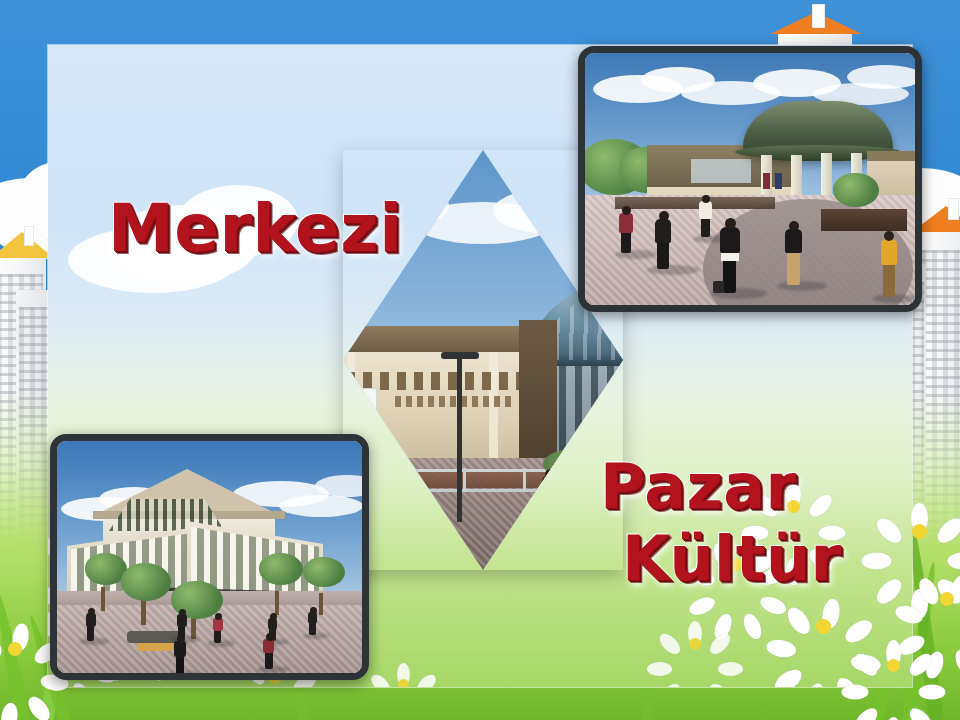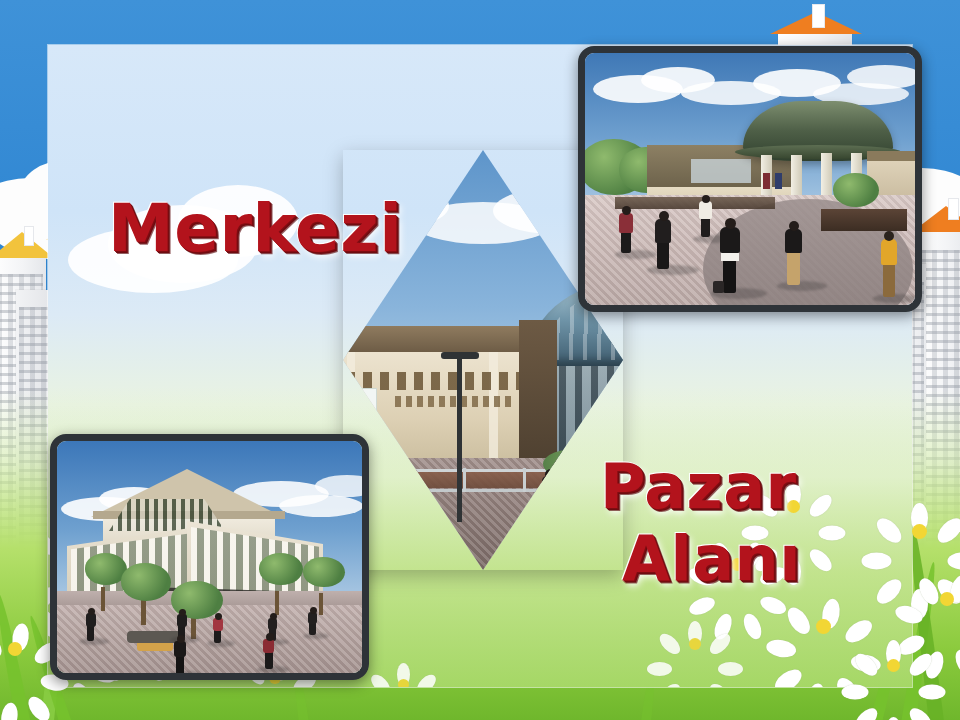--- a/index.html
+++ b/index.html
@@ -527,15 +527,15 @@
       <div class="shadow" style="left:246px;bottom:34px;width:26px;height:6px;"></div>
       <div style="position:absolute;left:252px;bottom:38px;width:7px;height:15px;background:#201e1e;border-radius:2px;"></div>
       <div style="position:absolute;left:251px;bottom:49px;width:9px;height:12px;background:#232020;border-radius:3px;"></div>
       <div style="position:absolute;left:253px;bottom:59px;width:7px;height:7px;background:#241d1a;border-radius:50%;"></div>
     </div>
   </div>
 
   <div class="headline" id="h-pazar">Pazar</div>
 
   <div class="headline" id="h-merkezi">Merkezi</div>
-  <div class="headline" id="h-alani">Alanı</div>
+  <div class="headline" id="h-alani">Kültür</div>
 
 </div>
 
 </body></html>

